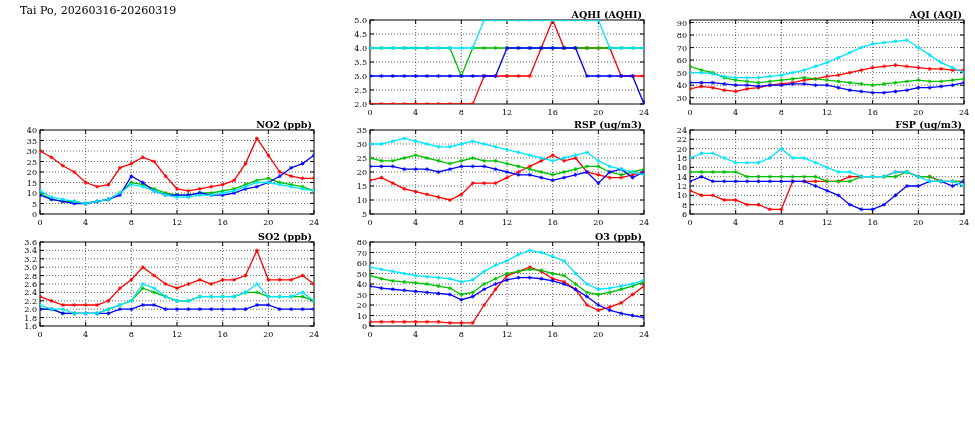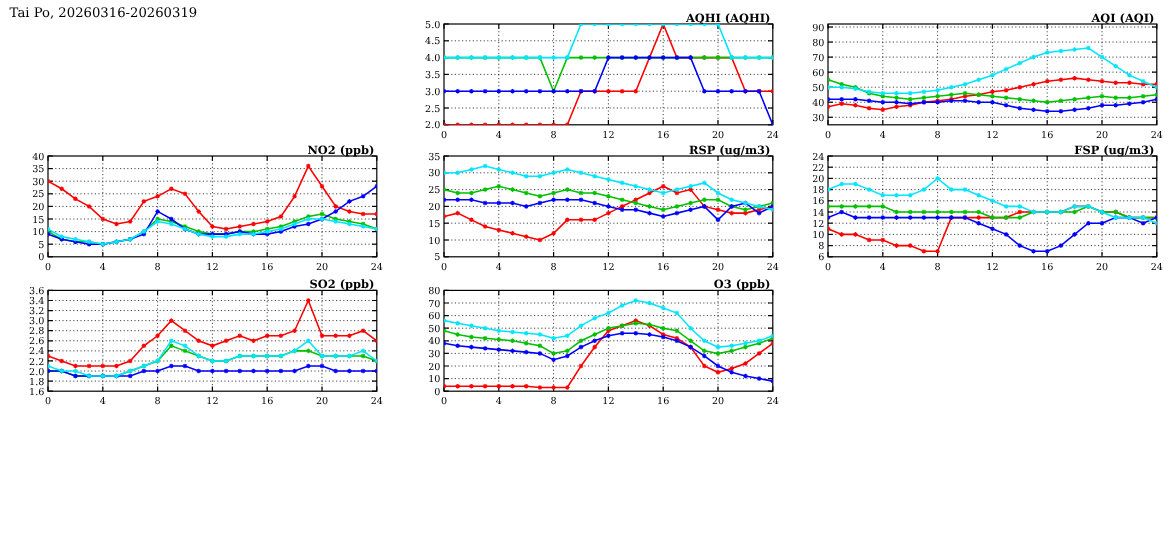--- a/index.html
+++ b/index.html
@@ -1,17 +1,17 @@
 <!DOCTYPE html>
 <html><head>
 <meta charset="utf-8">
 <style>
   html,body{margin:0;padding:0;background:#ffffff;}
   body{width:975px;height:447px;position:relative;font-family:"DejaVu Sans",sans-serif;overflow:hidden;}
-  #title{position:absolute;left:8px;top:4px;font-family:"DejaVu Serif",serif;font-size:11px;color:#000;white-space:nowrap;}
+  #title{position:absolute;left:20px;top:4px;font-family:"DejaVu Serif",serif;font-size:11px;color:#000;white-space:nowrap;}
   .panel{position:absolute;}
   .panel svg{display:block;}
   .plabel{font-family:"DejaVu Serif",serif;font-size:9.5px;font-weight:bold;fill:#000;}
   .tick{font-family:"DejaVu Serif",serif;font-size:8px;fill:#000;}
 </style>
 </head>
 <body>
 
 <div id="title">Tai Po, 20260316-20260319</div>
 

